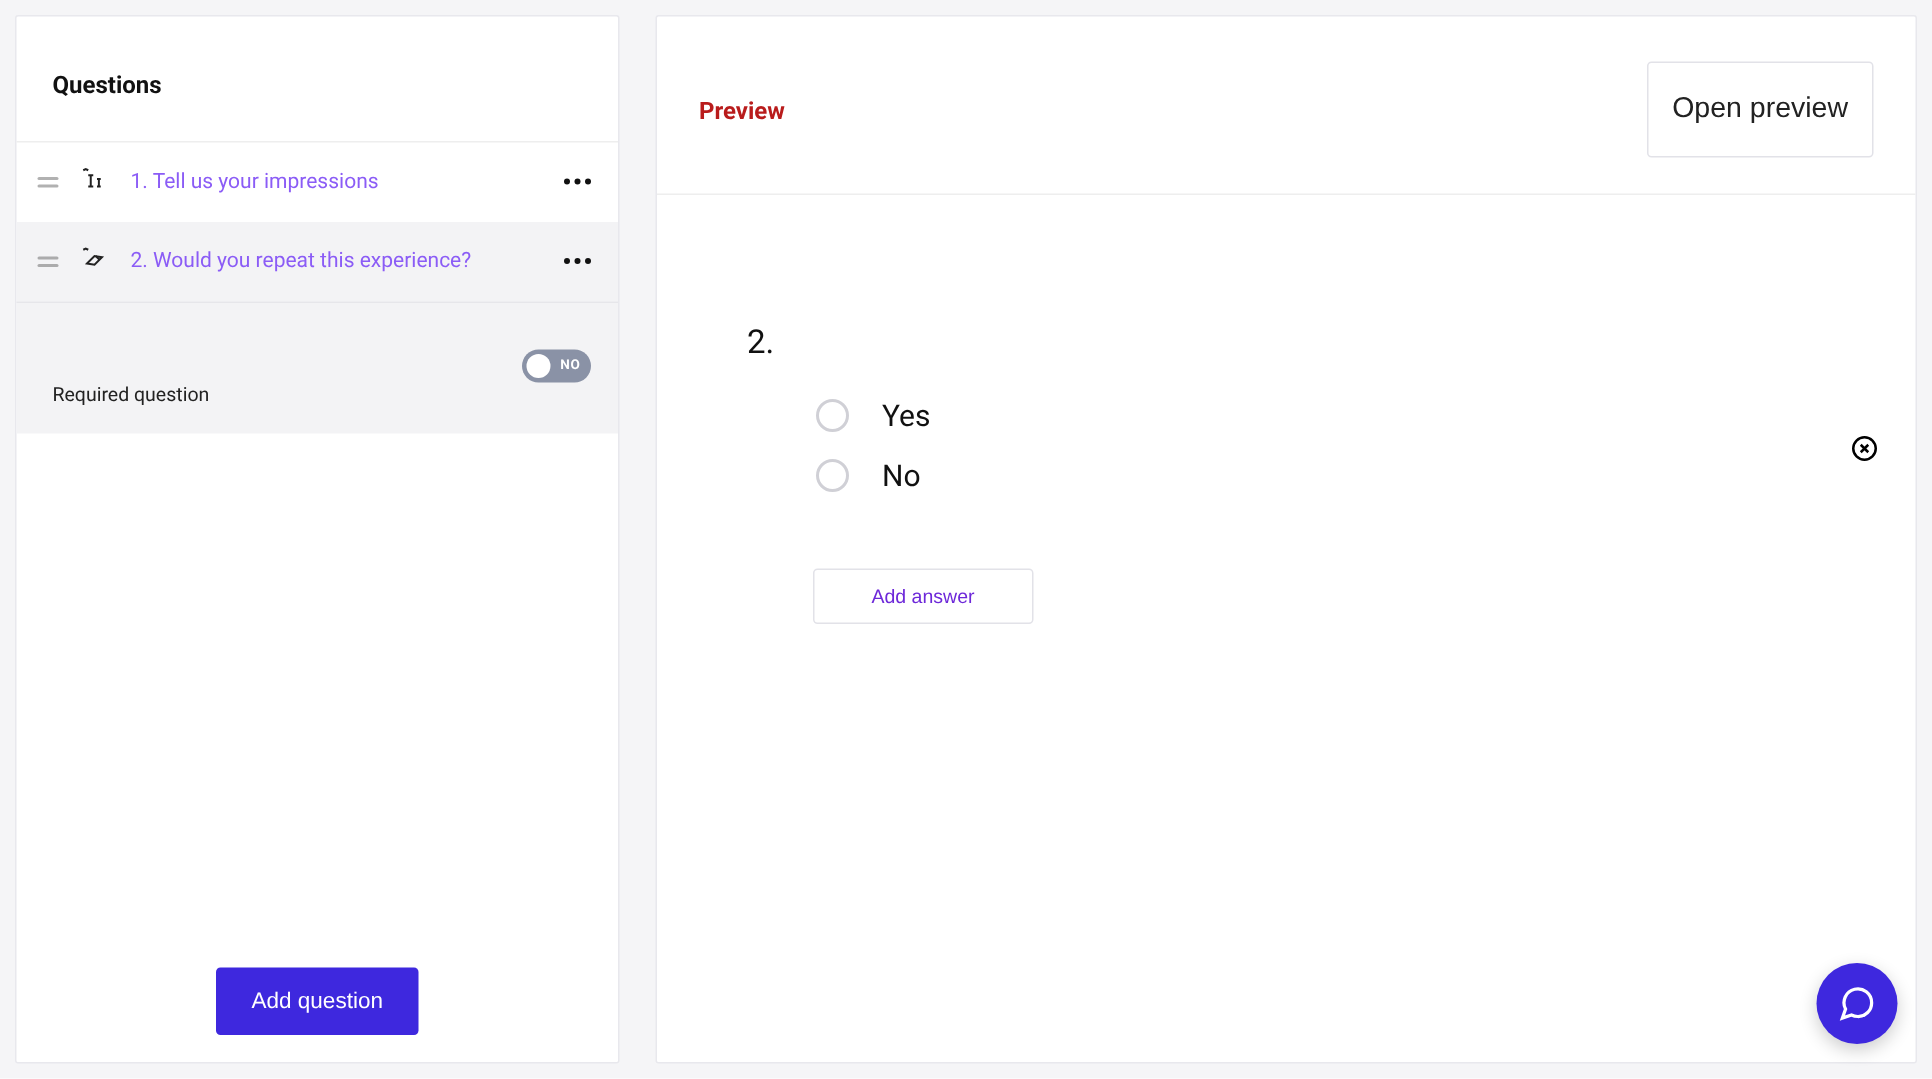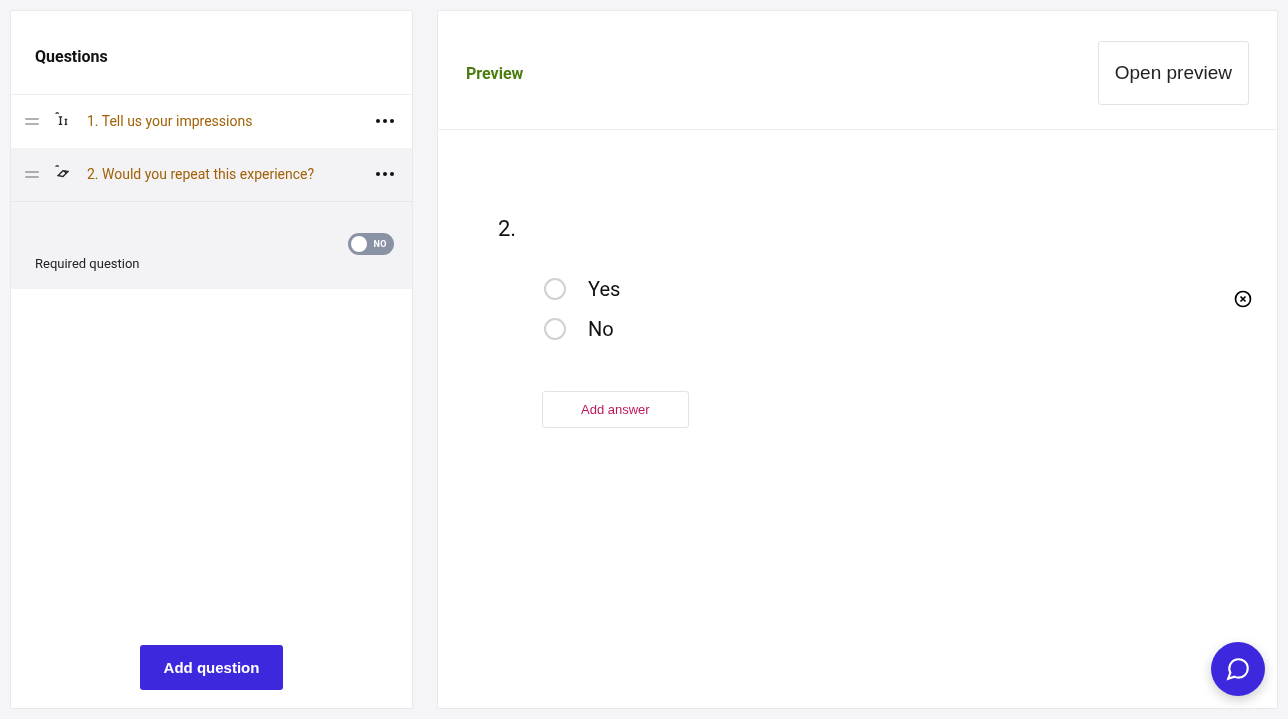--- a/index.html
+++ b/index.html
@@ -55,21 +55,21 @@
     .drag-lines span {
       display: block; height: 2px; background: #555; border-radius: 1px;
     }
     .q-icon {
       width: 24px; height: 24px;
       display: flex; align-items: center; justify-content: center;
       color: #222;
     }
     .q-label {
       font-size: 14px;
-      color: #a16207;
+      color: #8b5cf6;
       flex: 1;
     }
     .more-dots {
       display: flex; gap: 3px; align-items: center; cursor: pointer;
     }
     .more-dots span {
       width: 4px; height: 4px; background: #111; border-radius: 50%;
     }
     .required-row {
       display: flex; align-items: center; justify-content: space-between;
@@ -98,40 +98,40 @@
       left: 0; right: 0; bottom: 18px;
       display: flex; justify-content: center;
     }
     .add-question-btn {
       background: #3e28de;
       color: #fff;
       border: none;
       border-radius: 3px;
       padding: 14px 24px;
       font-size: 15px;
-      font-weight: 700;
+      font-weight: 400;
       cursor: pointer;
     }
 
     
     .right-panel {
       flex: 1;
       display: flex;
       flex-direction: column;
       position: relative;
     }
     .right-header {
       display: flex;
       align-items: center;
       justify-content: space-between;
       padding: 30px 28px 24px 28px;
       border-bottom: 1px solid #eee;
     }
     .right-header h2 {
-      font-size: 16px; font-weight: 700; color: #4d7c0f;
+      font-size: 16px; font-weight: 700; color: #b91c1c;
     }
     .open-preview-btn {
       background: #fff;
       border: 1px solid #e2e2e8;
       border-radius: 3px;
       padding: 20px 16px;
       font-size: 19px;
       color: #222;
       cursor: pointer;
     }
@@ -146,21 +146,21 @@
     }
     .qnum {
       font-size: 22px;
       color: #111;
     }
     .qtext {
       font-size: 22px;
       color: #111;
     }
     .answers {
-      margin-top: 36px;
+      margin-top: 24px;
       padding-left: 46px;
       display: flex; flex-direction: column; gap: 16px;
     }
     .answer-row {
       display: flex; align-items: center; gap: 22px;
       position: relative;
     }
     .radio {
       width: 22px; height: 22px;
       border: 2px solid #d0d0d6;
@@ -178,21 +178,21 @@
     }
     .delete-answer-abs svg { width: 20px; height: 20px; }
     .add-answer-btn {
       margin-top: 50px;
       margin-left: 44px;
       background: #fff;
       border: 1px solid #e2e2e8;
       border-radius: 3px;
       padding: 10px 38px;
       font-size: 13px;
-      color: #be185d;
+      color: #6d28d9;
       cursor: pointer;
     }
 
     
     .chat-fab {
       position: absolute;
       right: 12px; bottom: 12px;
       width: 54px; height: 54px;
       background: #3e28de;
       border-radius: 50%;

